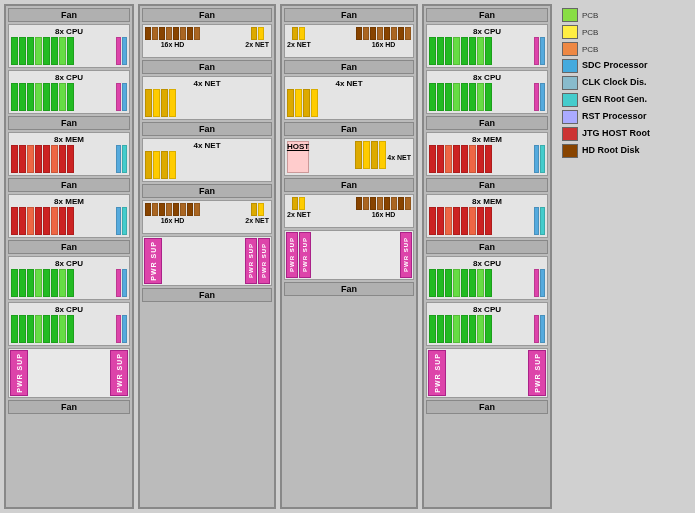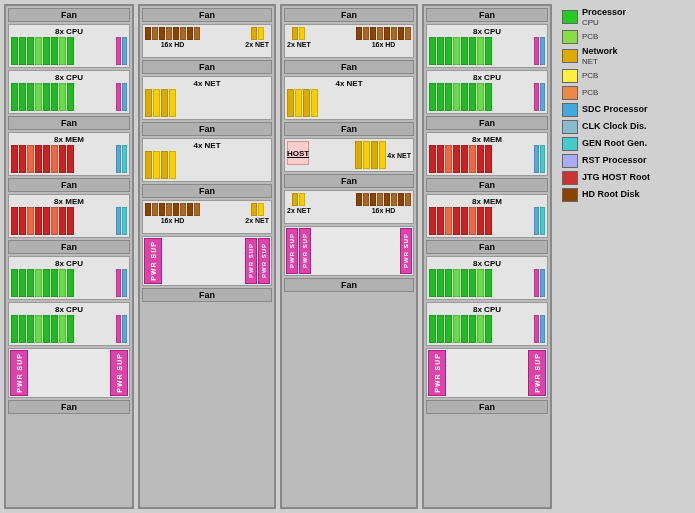--- a/index.html
+++ b/index.html
@@ -407,21 +407,21 @@
         <div class="c net" style="height:28px;"></div>
         <div class="c net2" style="height:28px;"></div>
         <div style="flex:1;"></div>
       </div>
     </div>
 
     <div class="fan-bar">Fan</div>
 
     <div class="module">
       <div class="cards-area">
-        <div style="background:#ffcccc;border:1px solid #cc9999;width:22px;height:24px;display:flex;align-items:center;justify-content:center;text-decoration:underline;">
+        <div style="background:#ffcccc;border:1px solid #cc9999;width:22px;height:32px;display:flex;justify-content:center;text-decoration:underline;">
           <span style="font-size:8px;font-weight:bold;">HOST</span>
         </div>
         <div style="flex:1;"></div>
         <div class="c net" style="height:28px;"></div>
         <div class="c net2" style="height:28px;"></div>
         <div class="c net" style="height:28px;"></div>
         <div class="c net2" style="height:28px;"></div>
         <div style="font-size:7px;font-weight:bold;align-self:center;">4x NET</div>
       </div>
     </div>
@@ -587,40 +587,26 @@
       <div class="pwr-card">
         <div class="pwr-label">PWR SUP</div>
       </div>
     </div>
 
     <div class="fan-bar">Fan</div>
   </div>
 
   <div class="legend">
     <div class="legend-item">
-      <div class="legend-color" style="background:#22cc22;"></div>
-      <div>
-        <div class="legend-text">Processor</div>
-        <div class="legend-sub">CPU</div>
-      </div>
-    </div>
-    <div class="legend-item">
       <div class="legend-color" style="background:#88dd44;"></div>
       <div>
         <div class="legend-sub">PCB</div>
       </div>
     </div>
     <div class="legend-item">
-      <div class="legend-color" style="background:#ddaa00;"></div>
-      <div>
-        <div class="legend-text">Network</div>
-        <div class="legend-sub">NET</div>
-      </div>
-    </div>
-    <div class="legend-item">
       <div class="legend-color" style="background:#ffee44;"></div>
       <div>
         <div class="legend-sub">PCB</div>
       </div>
     </div>
     <div class="legend-item">
       <div class="legend-color" style="background:#ee8844;"></div>
       <div>
         <div class="legend-sub">PCB</div>
       </div>

